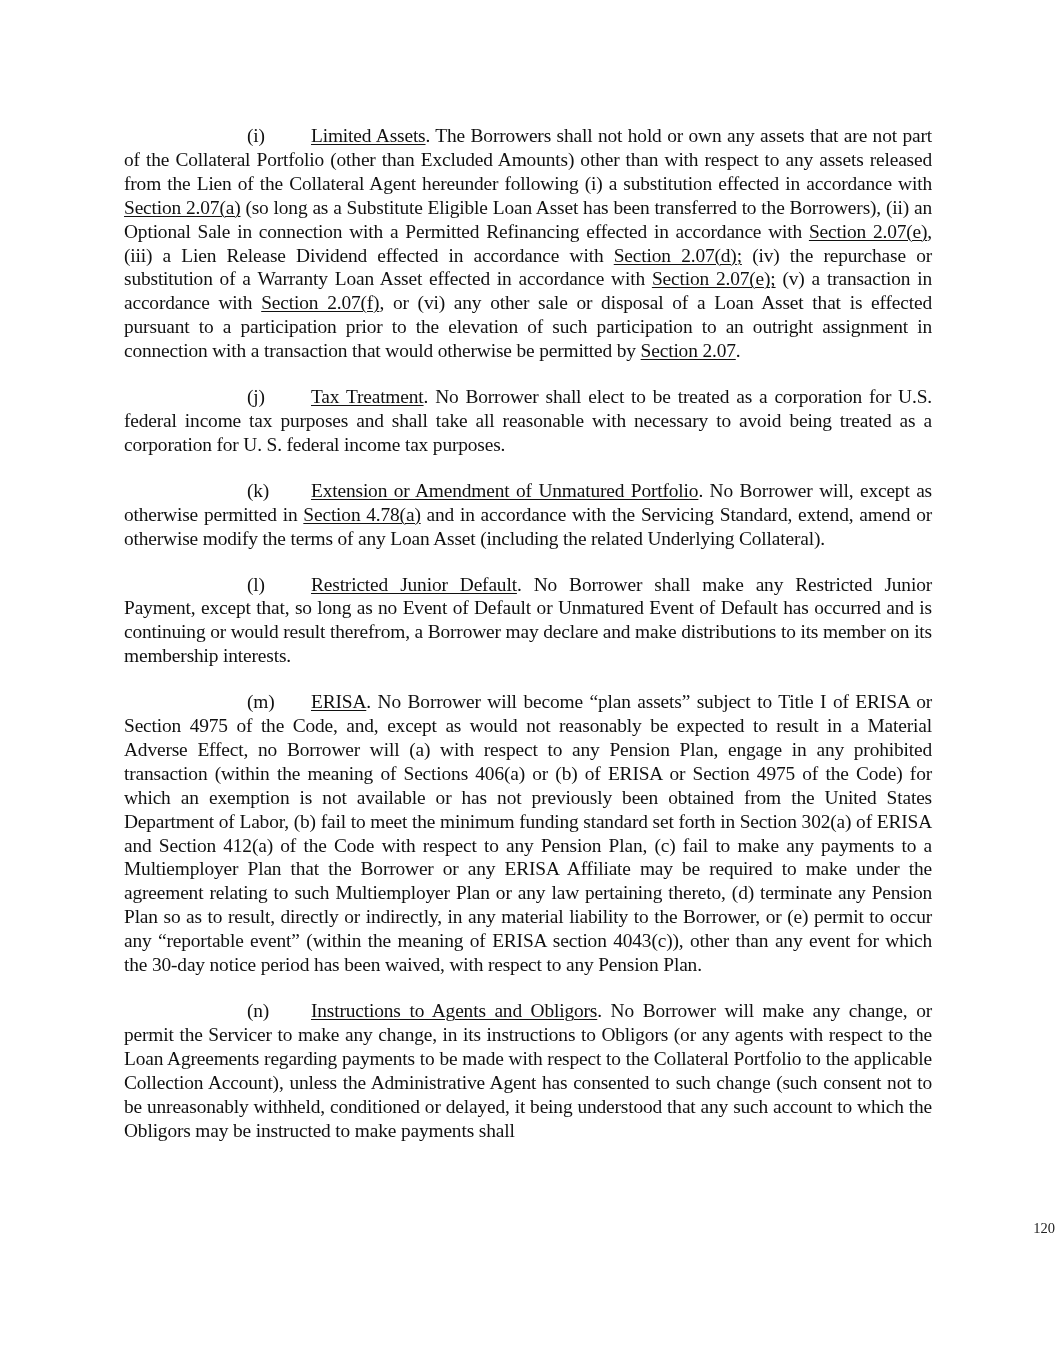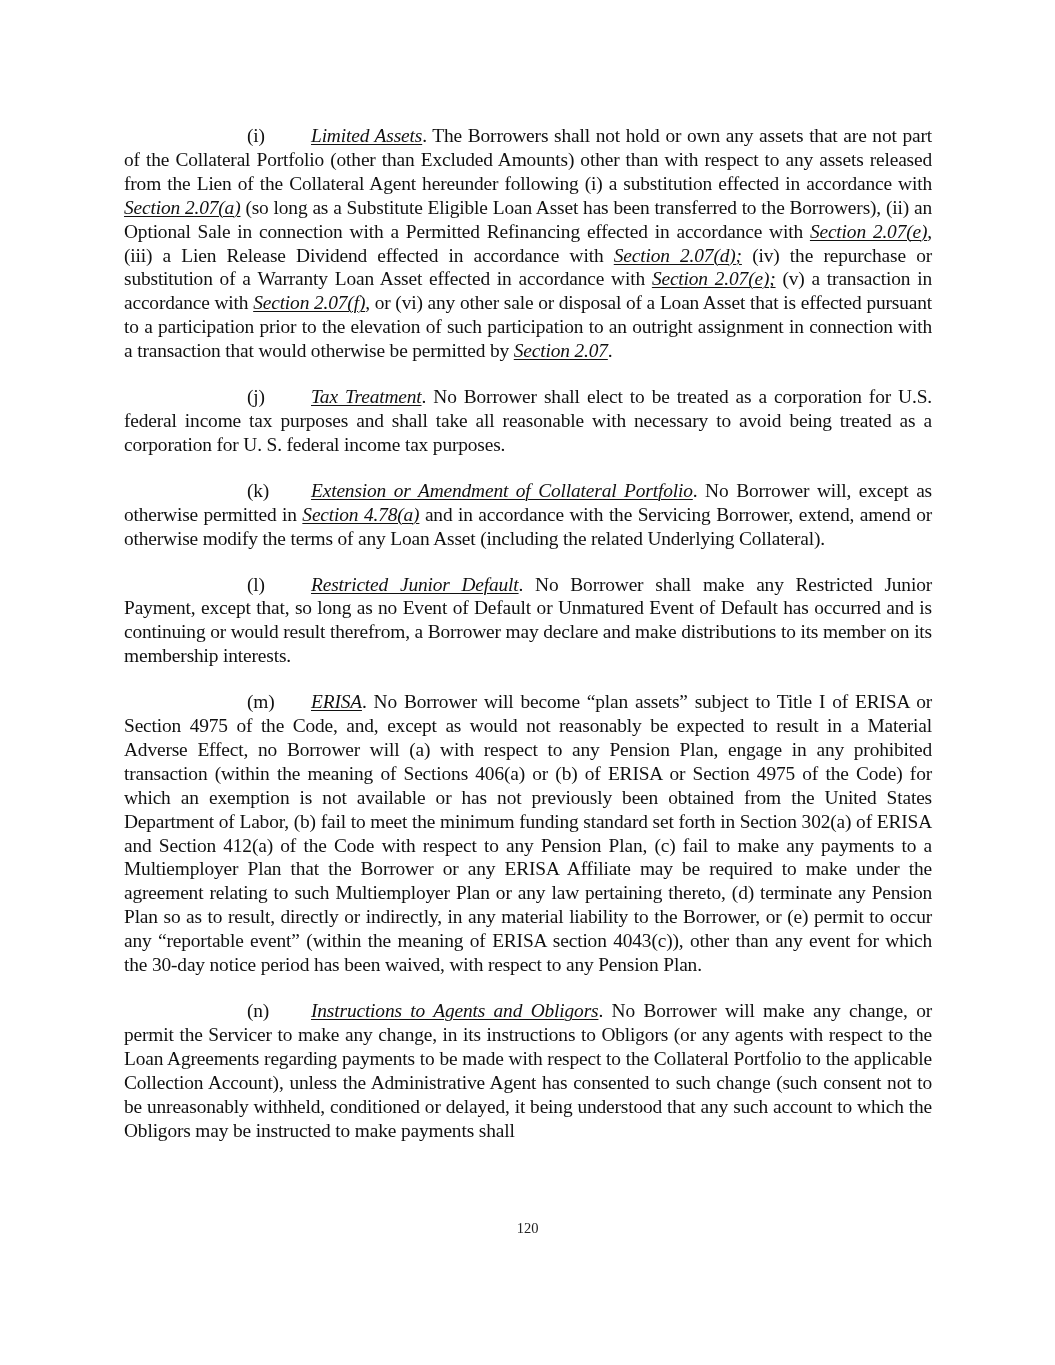--- a/index.html
+++ b/index.html
@@ -30,46 +30,45 @@
     }
     .para .marker {
       display: inline-block;
       margin-left: 123px;
       width: 64px;
     }
     .u {
       text-decoration: underline;
       text-underline-offset: 2px;
       text-decoration-thickness: 1px;
-      font-style: italic;
     }
     .page-number {
       position: absolute;
       left: 0;
       width: 1055px;
       top: 1220px;
-      text-align: center;
+      text-align: right;
       font-size: 14.5px;
       color: #222;
     }
   </style>
 </head>
 <body>
 
 <div class="page">
   <p class="para">
     <span class="marker">(i)</span><span class="u">Limited Assets</span><span>.  The Borrowers shall not hold or own any assets that are not part of the Collateral Portfolio (other than Excluded Amounts) other than with respect to any assets released from the Lien of the Collateral Agent hereunder following (i) a substitution effected in accordance with </span><span class="u">Section 2.07(a)</span><span> (so long as a Substitute Eligible Loan Asset has been transferred to the Borrowers), (ii) an Optional Sale in connection with a Permitted Refinancing effected in accordance with </span><span class="u">Section 2.07(e)</span><span>, (iii) a Lien Release Dividend effected in accordance with </span><span class="u">Section 2.07(d);</span><span> (iv) the repurchase or substitution of a Warranty Loan Asset effected in accordance with </span><span class="u">Section 2.07(e);</span><span> (v) a transaction in accordance with </span><span class="u">Section 2.07(f)</span><span>, or (vi) any other sale or disposal of a Loan Asset that is effected pursuant to a participation prior to the elevation of such participation to an outright assignment in connection with a transaction that would otherwise be permitted by </span><span class="u">Section 2.07</span><span>.</span>
   </p>
 
   <p class="para">
     <span class="marker">(j)</span><span class="u">Tax Treatment</span><span>.  No Borrower shall elect to be treated as a corporation for U.S. federal income tax purposes and shall take all reasonable with necessary to avoid being treated as a corporation for U. S. federal income tax purposes.</span>
   </p>
 
   <p class="para">
-    <span class="marker">(k)</span><span class="u">Extension or Amendment of Collateral Portfolio</span><span>.  No Borrower will, except as otherwise permitted in </span><span class="u">Section 4.78(a)</span><span> and in accordance with the Servicing Borrower, extend, amend or otherwise modify the terms of any Loan Asset (including the related Underlying Collateral).</span>
+    <span class="marker">(k)</span><span class="u">Extension or Amendment of Unmatured Portfolio</span><span>.  No Borrower will, except as otherwise permitted in </span><span class="u">Section 4.78(a)</span><span> and in accordance with the Servicing Standard, extend, amend or otherwise modify the terms of any Loan Asset (including the related Underlying Collateral).</span>
   </p>
 
   <p class="para">
     <span class="marker">(l)</span><span class="u">Restricted Junior Default</span><span>.  No Borrower shall make any Restricted Junior Payment, except that, so long as no Event of Default or Unmatured Event of Default has occurred and is continuing or would result therefrom, a Borrower may declare and make distributions to its member on its membership interests.</span>
   </p>
 
   <p class="para">
     <span class="marker">(m)</span><span class="u">ERISA</span><span>.  No Borrower will become “plan assets” subject to Title I of ERISA or Section 4975 of the Code, and, except as would not reasonably be expected to result in a Material Adverse Effect, no Borrower will (a) with respect to any Pension Plan, engage in any prohibited transaction (within the meaning of Sections 406(a) or (b) of ERISA or Section 4975 of the Code) for which an exemption is not available or has not previously been obtained from the United States Department of Labor, (b) fail to meet the minimum funding standard set forth in Section 302(a) of ERISA and Section 412(a) of the Code with respect to any Pension Plan, (c) fail to make any payments to a Multiemployer Plan that the Borrower or any ERISA Affiliate may be required to make under the agreement relating to such Multiemployer Plan or any law pertaining thereto, (d) terminate any Pension Plan so as to result, directly or indirectly, in any material liability to the Borrower, or (e) permit to occur any “reportable event”  (within the meaning of ERISA section 4043(c)), other than any event for which the 30-day notice period has been waived, with respect to any Pension Plan.</span>
   </p>
 

